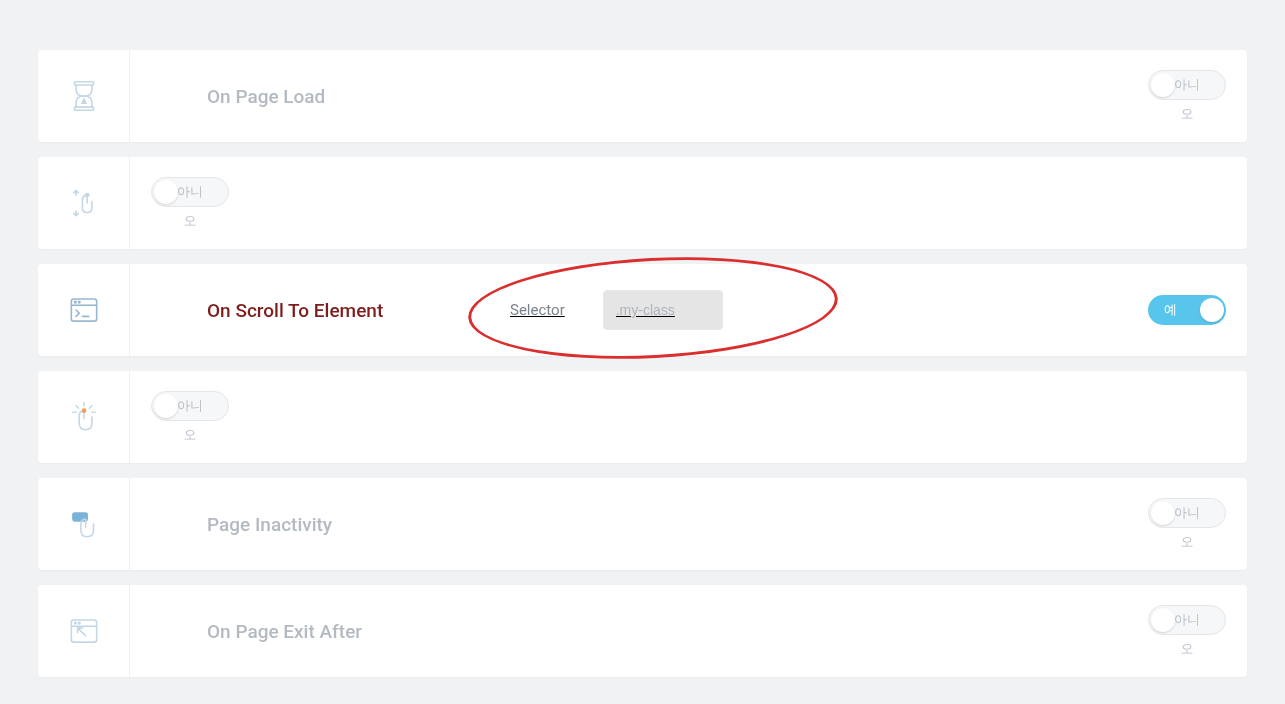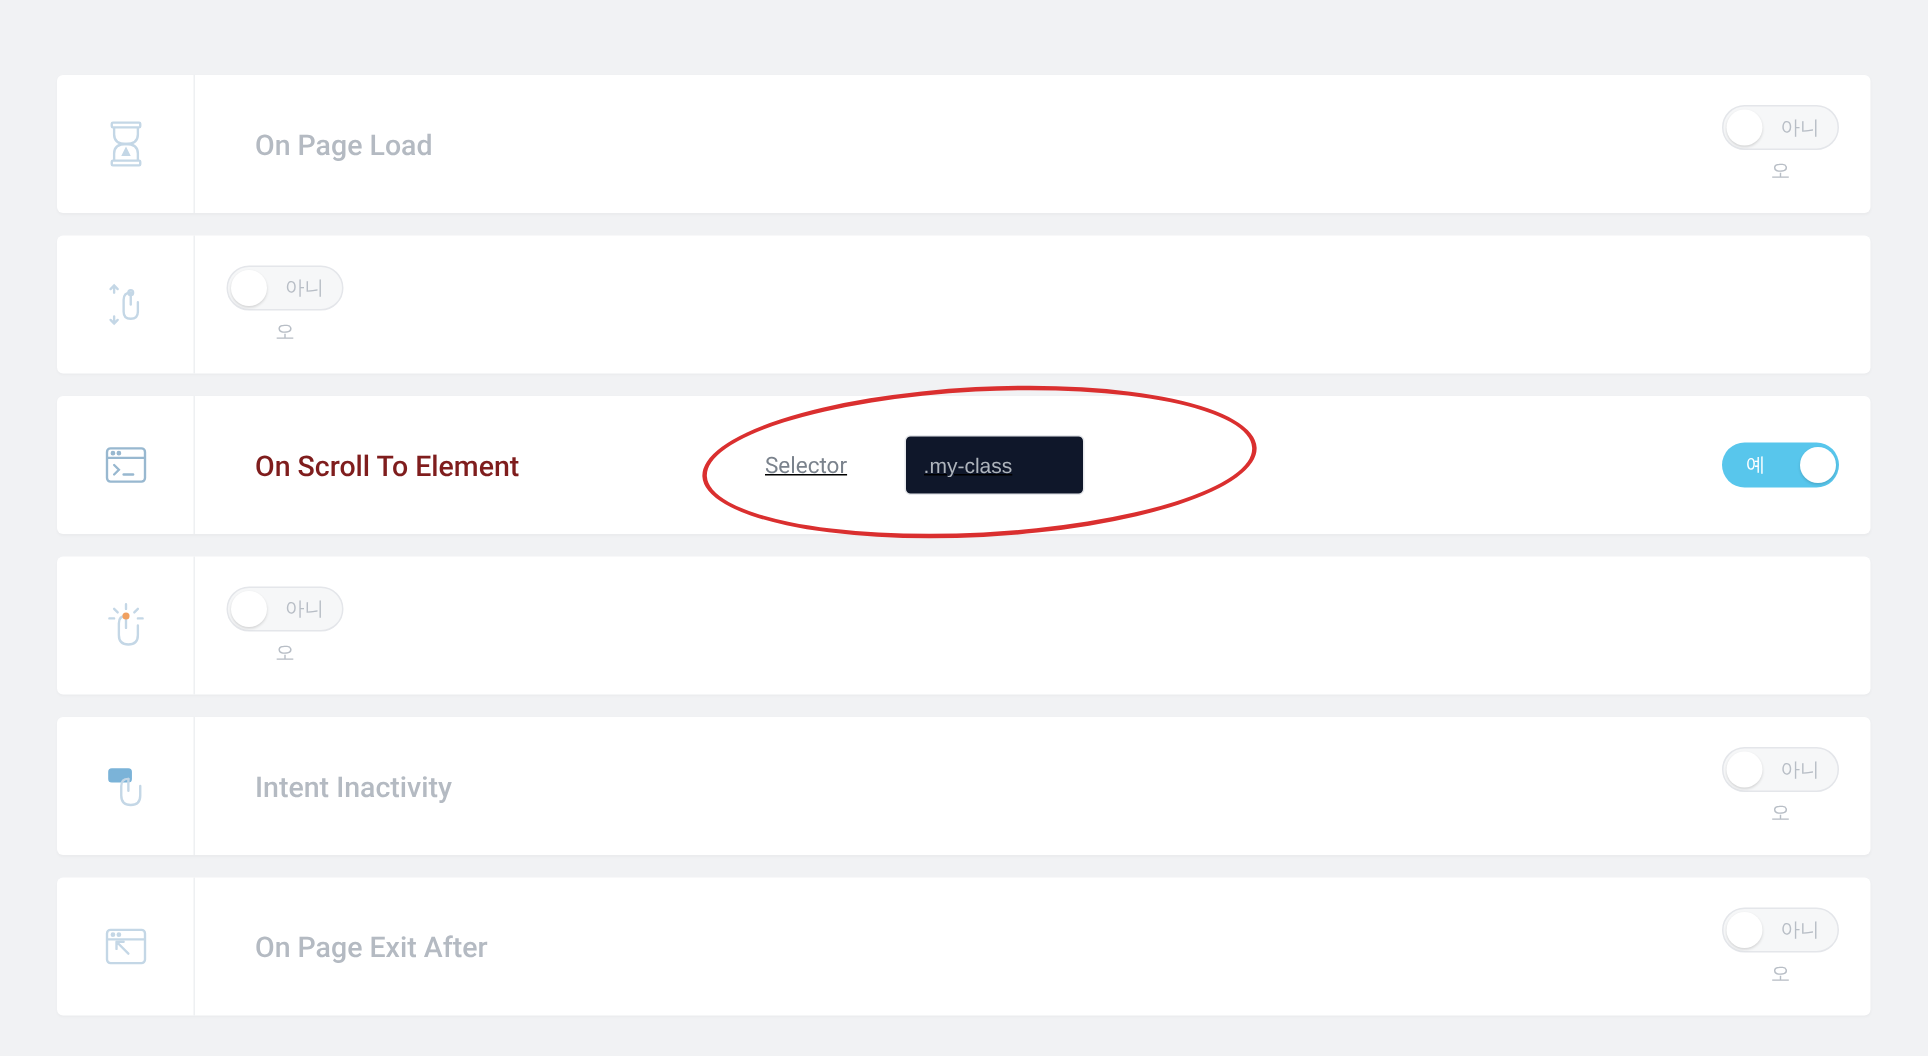--- a/index.html
+++ b/index.html
@@ -33,20 +33,21 @@
     flex: 1;
     display: flex;
     align-items: center;
     padding: 0 40px;
     position: relative;
   }
   .title {
     font-size: 19px;
     color: #b4bac2;
     font-weight: 500;
+    margin-left: 37px;
   }
   .row.active .title { color: #7f1d1d; }
   .selector-group {
     position: absolute;
     left: 380px;
     display: flex;
     align-items: center;
     gap: 38px;
     text-decoration: underline;
   }
@@ -55,21 +56,21 @@
     color: #7a828c;
   }
   .selector-input {
     width: 120px;
     height: 40px;
     border: 1px solid #e6e8eb;
     border-radius: 4px;
     padding: 0 12px;
     font-size: 14px;
     color: #7a828c;
-    background: #0f172a;
+    background: #e5e5e5;
   }
   .selector-input::placeholder { color: #aeb4bc; }
   .toggle-cell {
     width: 120px;
     flex: 0 0 120px;
     display: flex;
     flex-direction: column;
     align-items: center;
     justify-content: center;
     gap: 2px;
@@ -100,21 +101,21 @@
     transform: translateY(-50%);
     box-shadow: 0 1px 2px rgba(0,0,0,0.15);
   }
   .toggle.off .knob { left: 2px; }
   .toggle.on  .knob { right: 2px; }
   .toggle-text {
     font-size: 13px;
     color: #b8bec6;
     position: absolute;
   }
-  .toggle.off .toggle-text { right: 12px; }
+  .toggle.off .toggle-text { right: 25px; }
   .toggle.on  .toggle-text { left: 16px; color: #ffffff; font-weight: 500; }
   .toggle-sub {
     font-size: 13px;
     color: #b8bec6;
     margin-top: 3px;
   }
   .annot-ellipse {
     position: absolute;
     border: 3px solid #da2f2f;
     border-radius: 50%;
@@ -213,21 +214,21 @@
 
 <div class="row">
   <div class="icon-cell">
     <svg viewBox="0 0 48 48" fill="none" stroke="#c4d7e6" stroke-width="2">
       <rect x="10" y="10" width="18" height="10" rx="2" fill="#7bb3d8" stroke="#7bb3d8"></rect>
       <path d="M26 18 Q20 18 20 24 L20 32 Q20 40 28 40 Q36 40 36 32 L36 24" stroke-linecap="round"></path>
       <path d="M26 18 L26 28" stroke-linecap="round"></path>
     </svg>
   </div>
   <div class="content-cell">
-    <span class="title">Intent Inactivity</span>
+    <span class="title">Page Inactivity</span>
   </div>
   <div class="toggle-cell">
     <div class="toggle off">
       <span class="toggle-text">아니</span>
       <div class="knob"></div>
     </div>
     <div class="toggle-sub">오</div>
   </div>
 </div>
 

